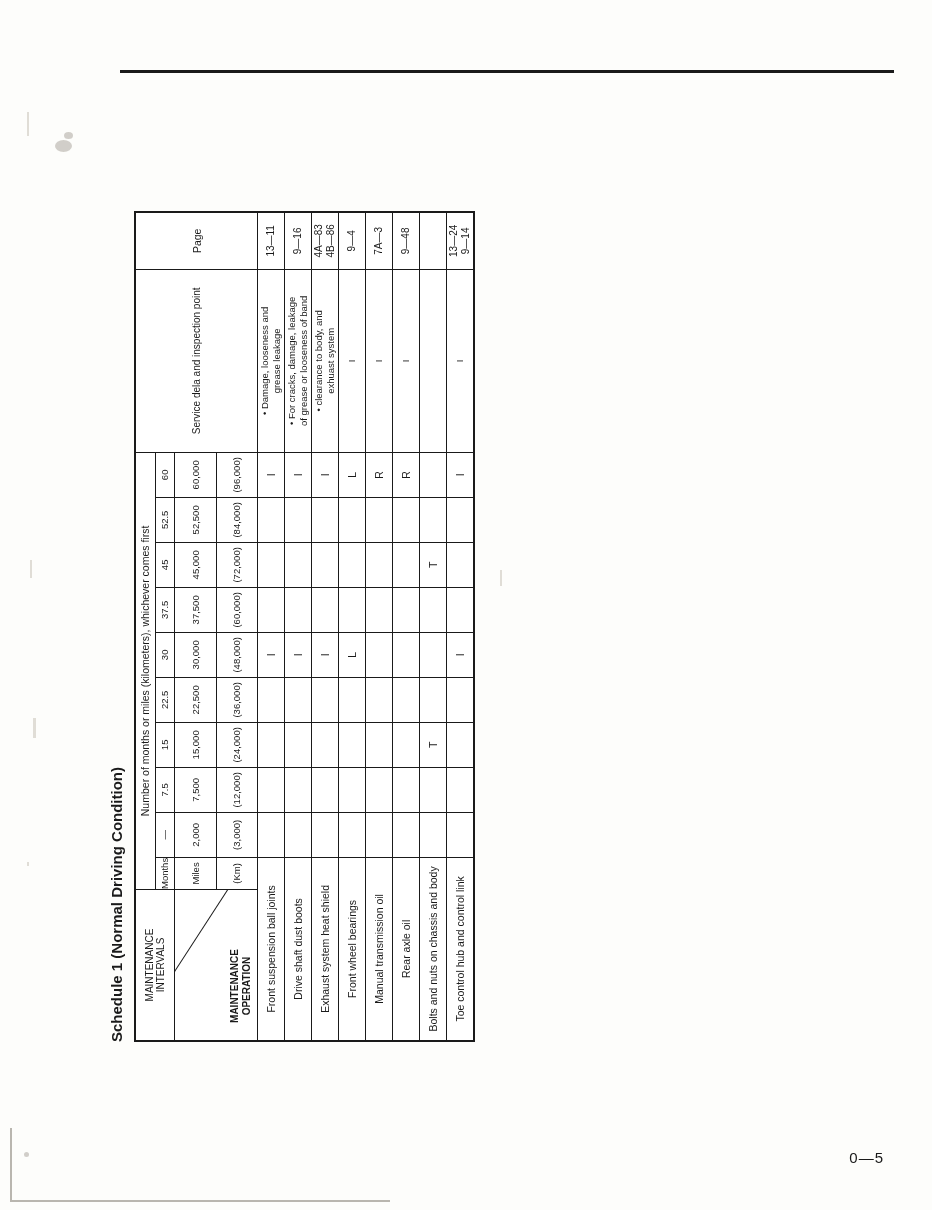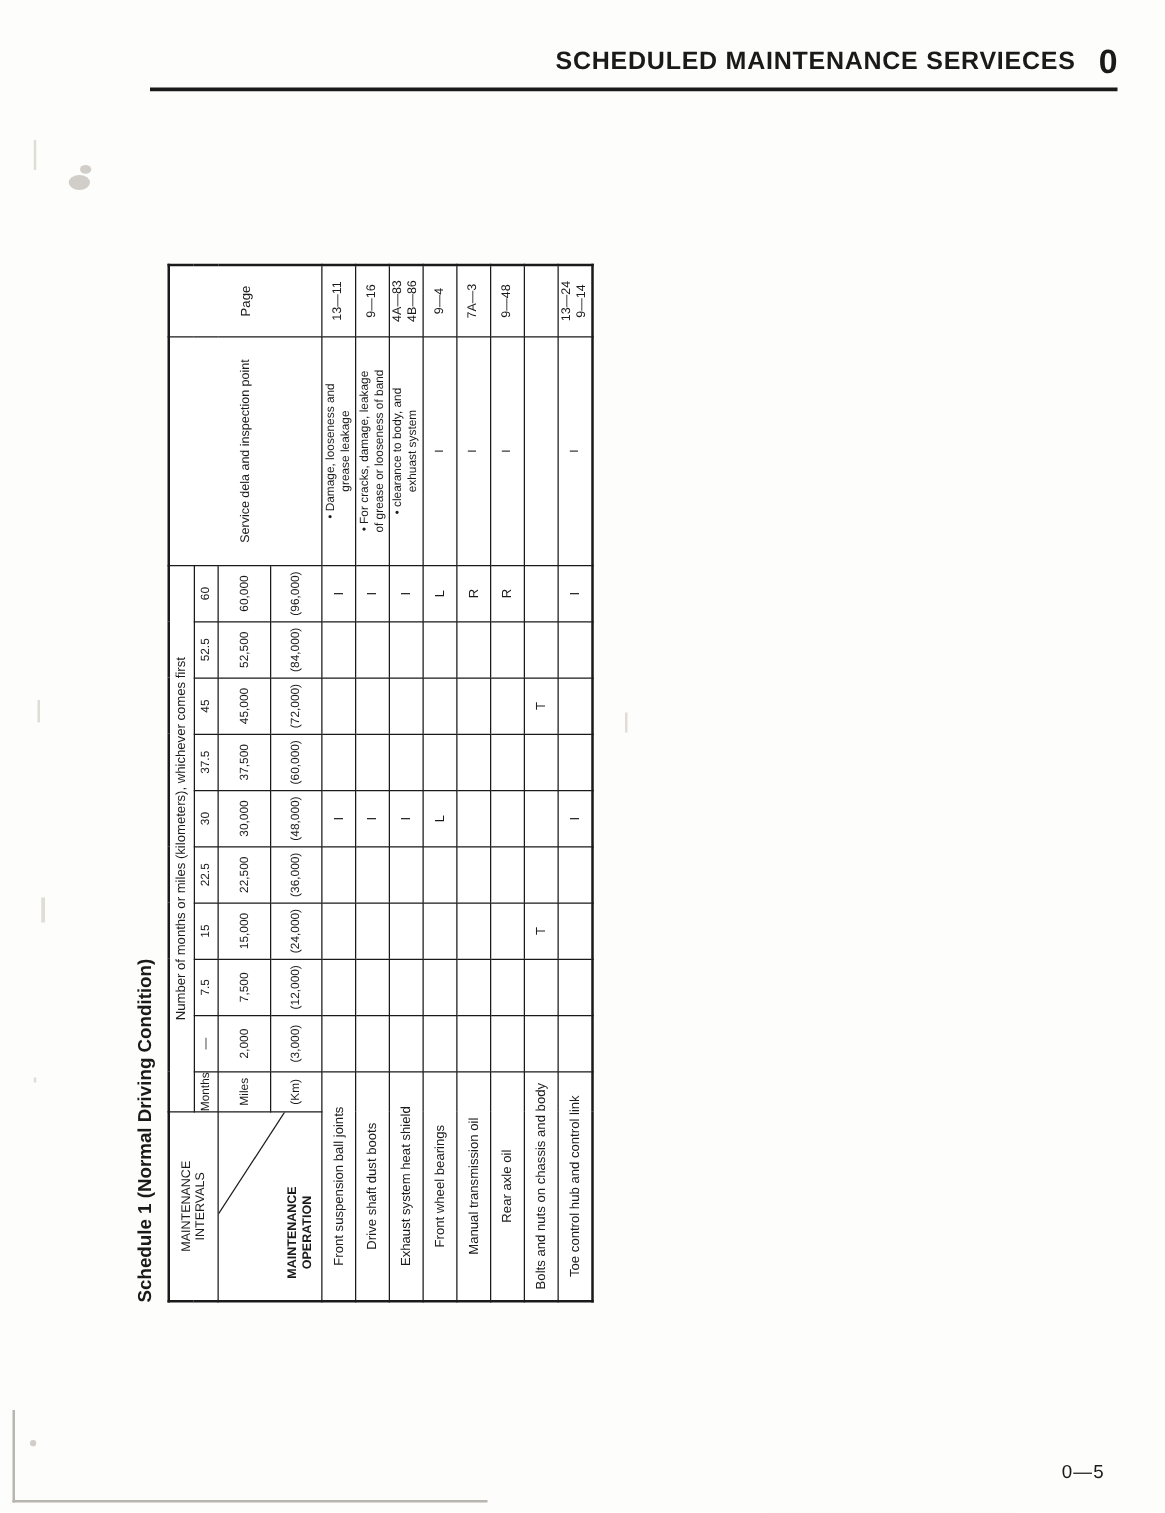--- a/index.html
+++ b/index.html
@@ -158,21 +158,21 @@
     line-height: 1.25;
   }
   td.pg {
     font-size: 10px;
     line-height: 1.2;
     white-space: pre-line;
   }
   
   .folio {
     position: absolute;
-    right: 48px; bottom: 24px;
+    right: 48px; bottom: 44px;
     font-size: 15px;
     letter-spacing: 1px;
   }
   
   .speck {
     position: absolute;
     background: #c9c6bf;
     border-radius: 50%;
     opacity: .85;
   }
@@ -196,24 +196,20 @@
   <div class="smudge" style="left:27px;top:112px;width:2px;height:24px;"></div>
   <div class="smudge" style="left:30px;top:560px;width:2px;height:18px;"></div>
   <div class="smudge" style="left:33px;top:718px;width:3px;height:20px;"></div>
   <div class="smudge" style="left:27px;top:862px;width:2px;height:4px;"></div>
   <div class="smudge" style="left:135px;top:830px;width:36px;height:3px;opacity:.55;"></div>
   <div class="smudge" style="left:500px;top:570px;width:2px;height:16px;"></div>
   <div class="edge-line" style="left:10px;top:1128px;width:2px;height:74px;"></div>
   <div class="edge-line" style="left:10px;top:1200px;width:380px;height:2px;"></div>
   <div class="speck" style="left:24px;top:1152px;width:5px;height:5px;"></div>
 
-  <div class="header">
-    <span class="header-title">SCHEDULED MAINTENANCE SERVIECES</span>
-    <span class="header-chapter">0</span>
-  </div>
   <div class="header-rule"></div>
 
   <div class="rot-stage">
     <div class="rot-inner">
 
       <div class="sched-title">Schedule 1 (Normal Driving Condition)</div>
 
       <div class="table-wrap">
         <table class="sched">
           <tbody id="sched-body">

